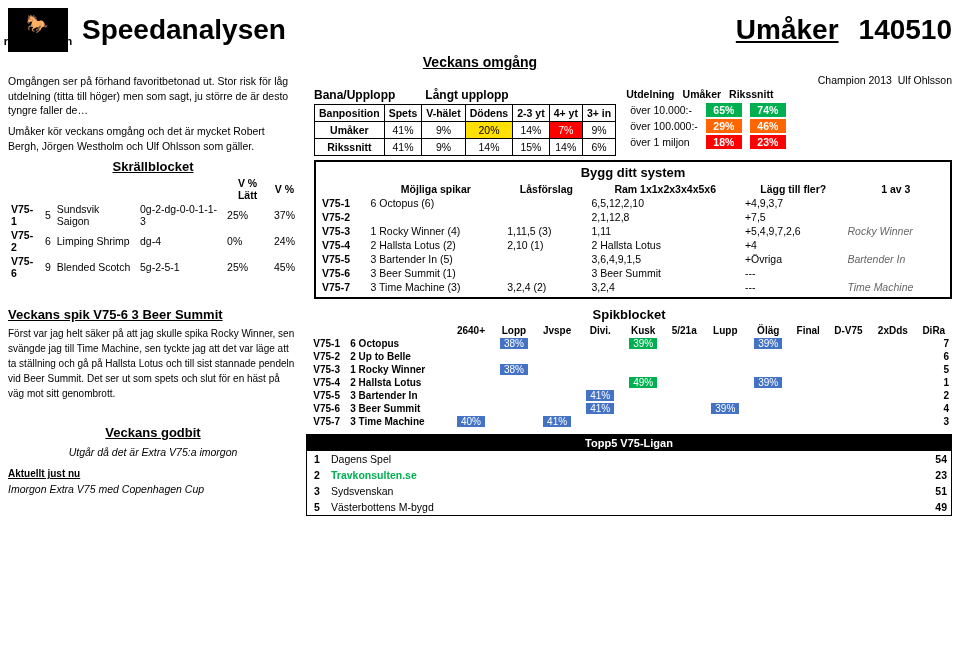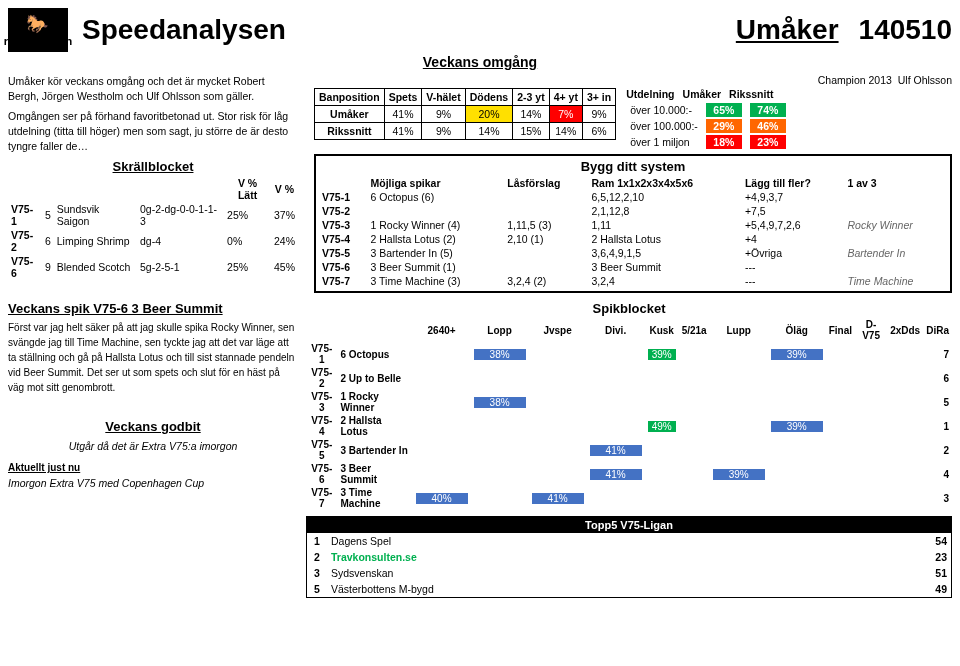--- a/index.html
+++ b/index.html
@@ -150,21 +150,21 @@
       margin-bottom: 2px;
     }
     .bygg-table {
       width: 100%;
       border-collapse: collapse;
       font-size: 10.5px;
     }
     .bygg-table th {
       font-weight: bold;
       padding: 1px 3px;
-      text-align: left;
+      text-align: center;
     }
     .bygg-table td {
       padding: 1px 3px;
     }
     .bottom-section {
       display: flex;
       gap: 8px;
       margin-top: 4px;
     }
     .bottom-left {
@@ -222,21 +222,21 @@
     .spik-block-table td {
       padding: 1px 3px;
       text-align: center;
     }
     .spik-block-title {
       text-align: center;
       font-weight: bold;
       font-size: 13px;
       margin-bottom: 2px;
     }
-    .pct-blue { background: #4472C4; color: #fff; display: inline-block; padding: 0 16px; }
+    .pct-blue { background: #4472C4; color: #fff; display: inline-block; padding: 0 4px; }
     .pct-green2 { background: #00B050; color: #fff; display: inline-block; padding: 0 4px; }
     .topp5-box {
       border: 1px solid #000;
       margin-top: 6px;
       font-size: 10.5px;
     }
     .topp5-title {
       background: #000;
       color: #fff;
       text-align: center;
@@ -289,22 +289,22 @@
     <span class="umaker-title" style="text-decoration:underline;">Umåker</span>
     <span class="umaker-number">140510</span>
   </div>
 </div>
 
 <div class="veckans-omgang">Veckans omgång</div>
 
 <div class="main-layout">
 
   <div class="left-col">
+    <div class="left-text">Omgången ser på förhand favoritbetonad ut. Stor risk för låg utdelning (titta till höger) men som sagt, ju större de är desto tyngre faller de…</div>
     <div class="left-text">Umåker kör veckans omgång och det är mycket Robert Bergh, Jörgen Westholm och Ulf Ohlsson som gäller.</div>
-    <div class="left-text">Omgången ser på förhand favoritbetonad ut. Stor risk för låg utdelning (titta till höger) men som sagt, ju större de är desto tyngre faller de…</div>
 
     <div class="skrall-title">Skrällblocket</div>
     <table class="skrall-table">
       <thead>
         <tr>
           <th></th>
           <th></th>
           <th></th>
           <th></th>
           <th>V % Lätt</th>
@@ -343,20 +343,24 @@
   <div class="right-col">
 
     <div class="champion-row">
       <span>Champion 2013</span>
       &nbsp;&nbsp;
       <span>Ulf Ohlsson</span>
     </div>
 
     <div style="display:flex; gap:10px; margin-bottom:4px;">
       <div>
+        <div style="display:flex; gap:30px; margin-bottom:2px;">
+          <span class="bana-header">Bana/Upplopp</span>
+          <span class="lng-header">Långt upplopp</span>
+        </div>
         <table class="bana-table">
           <thead>
             <tr>
               <th>Banposition</th>
               <th>Spets</th>
               <th>V-hälet</th>
               <th>Dödens</th>
               <th>2-3 yt</th>
               <th>4+ yt</th>
               <th>3+ in</th>

